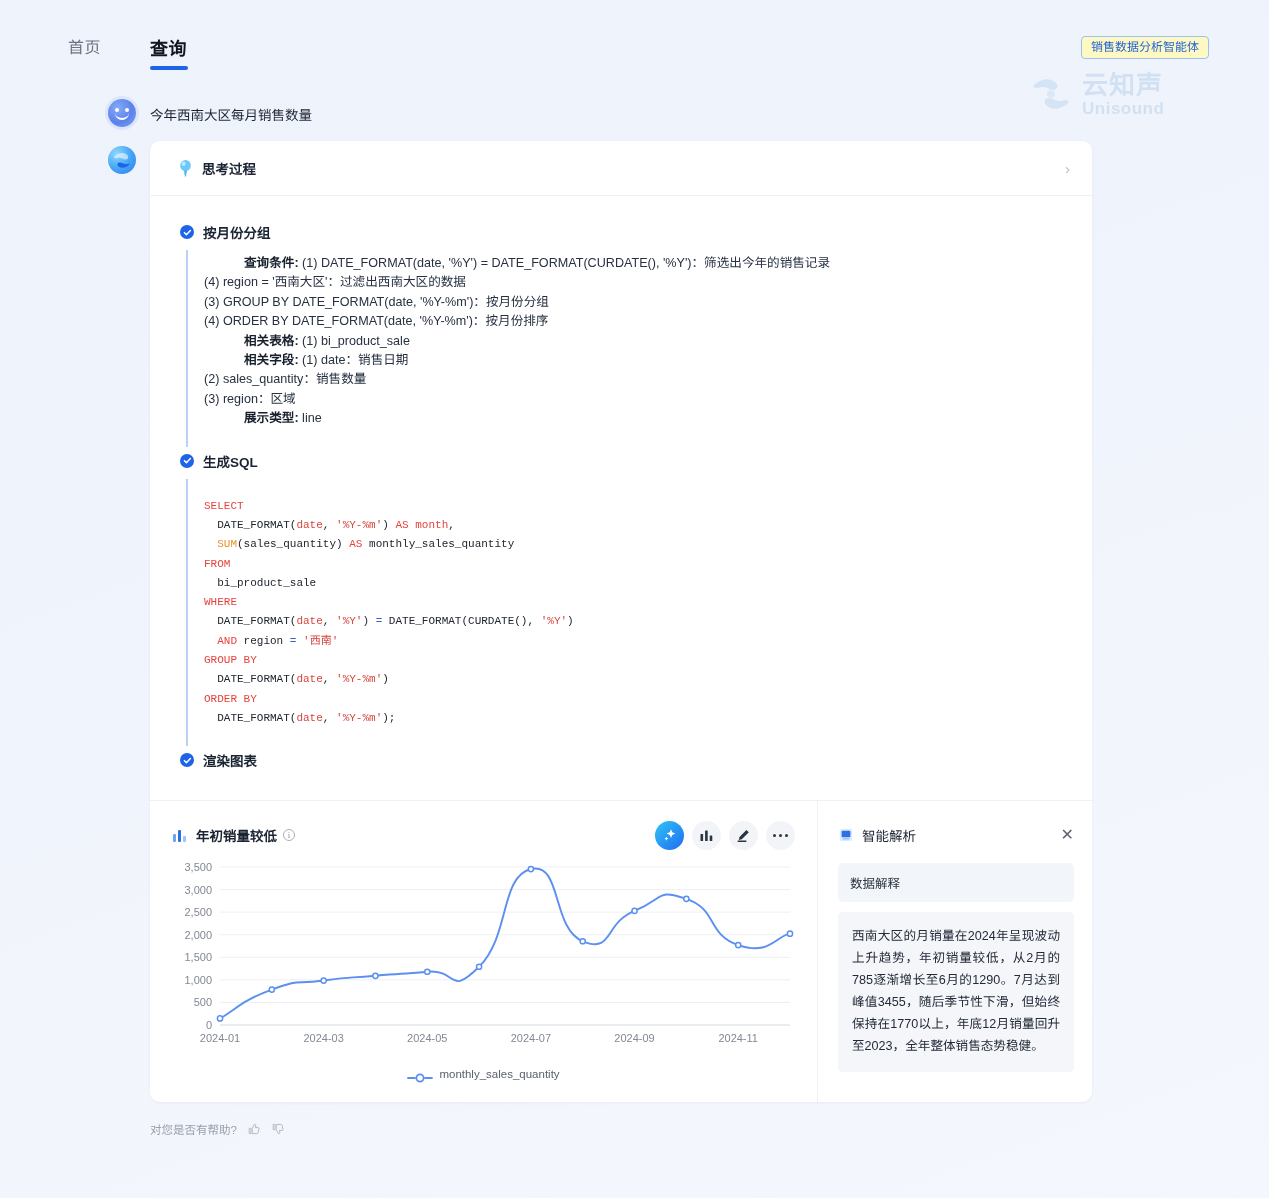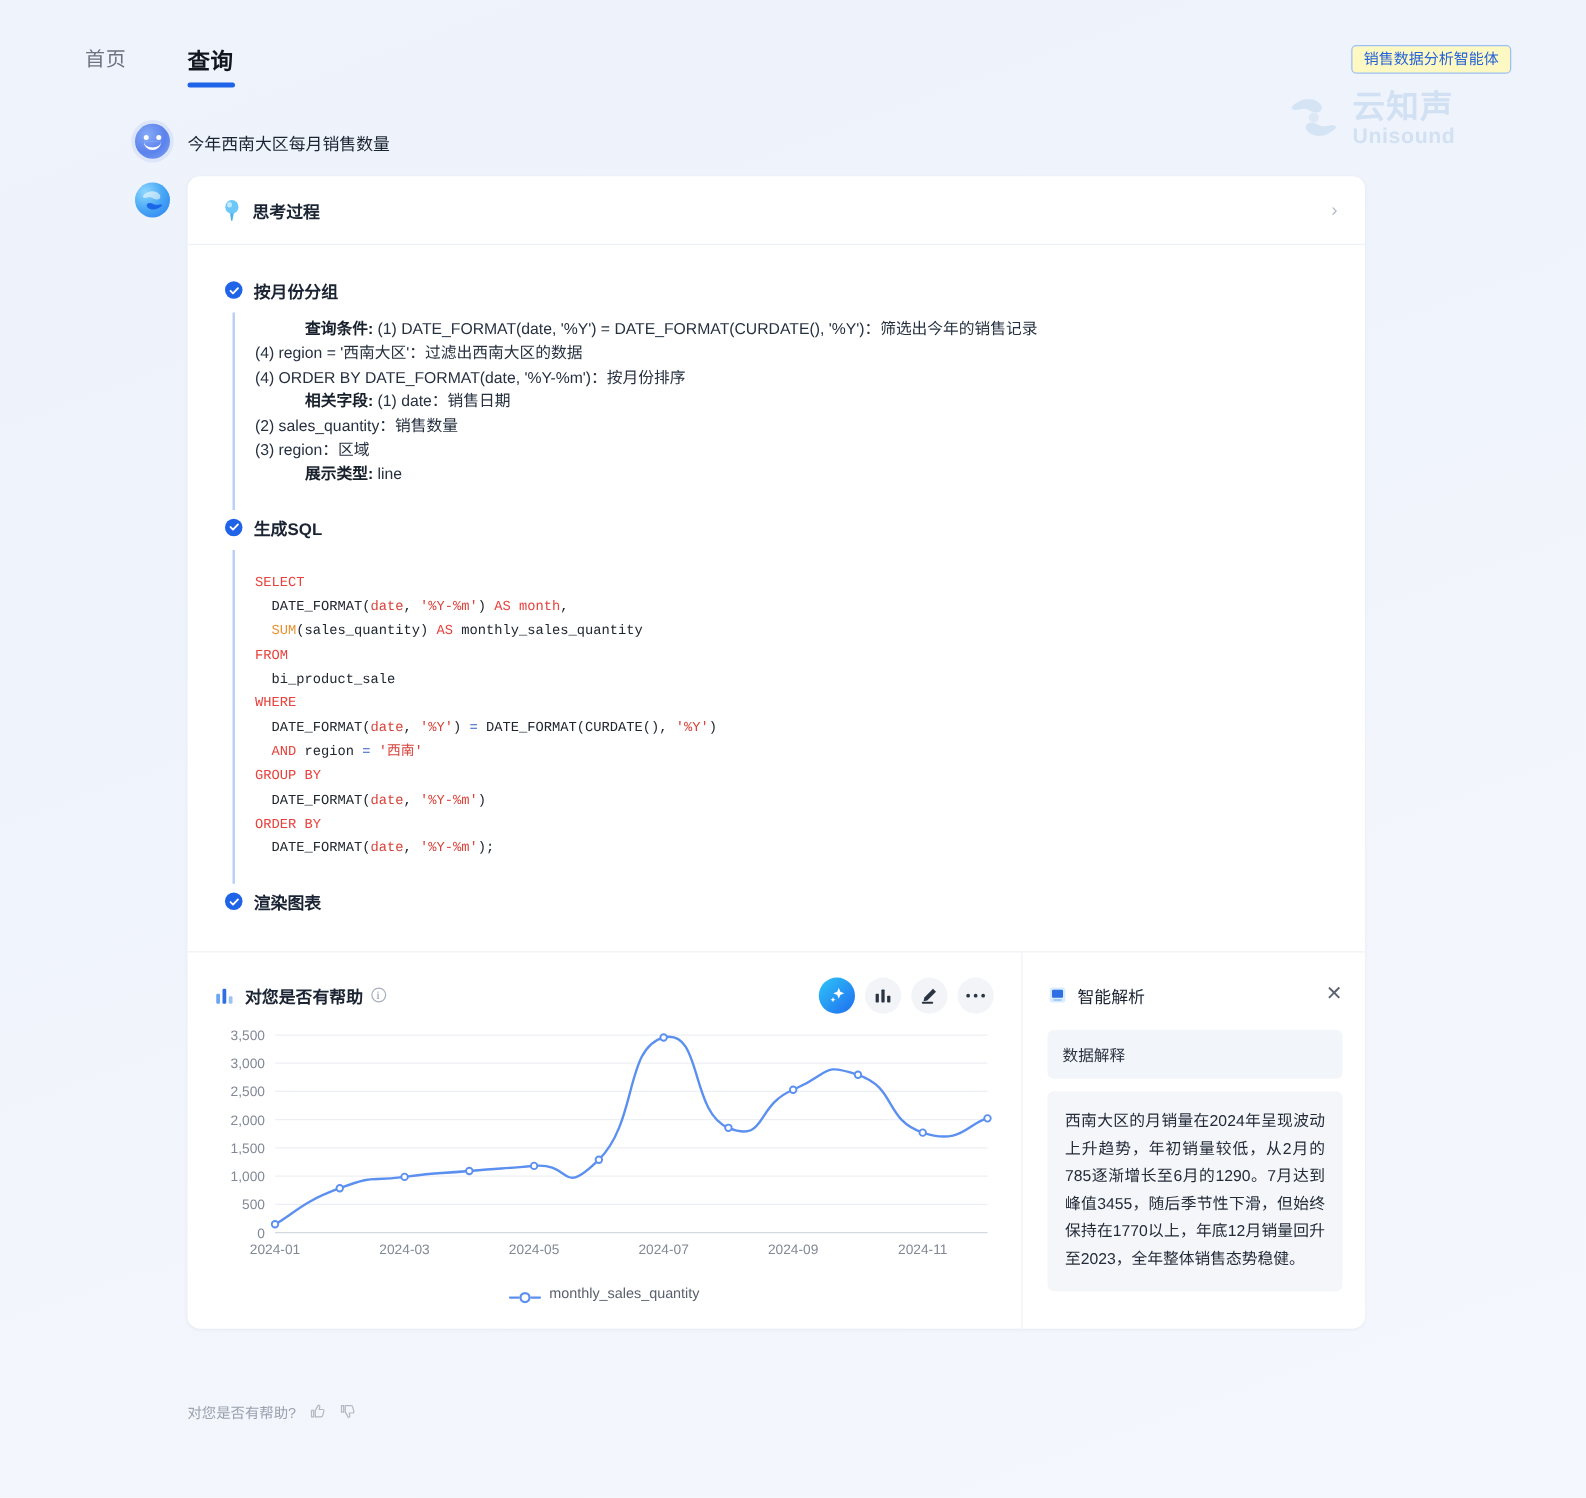--- a/index.html
+++ b/index.html
@@ -229,21 +229,23 @@
           <svg width="9" height="9" viewBox="0 0 10 10">
               <path d="M1.6 5.2l2.2 2.2 4.4-4.6" stroke="#fff" stroke-width="1.7" fill="none" stroke-linecap="round" stroke-linejoin="round"></path>
             </svg>
         </span>
         <span class="step-title">按月份分组</span>
       </div>
       <div class="step-content">
         <div id="understand-lines">
             <p><b>查询条件:</b> (1) DATE_FORMAT(date, '%Y') = DATE_FORMAT(CURDATE(), '%Y')：筛选出今年的销售记录</p>
             <p>(4) region = '西南大区'：过滤出西南大区的数据</p>
+            <p>(3) GROUP BY DATE_FORMAT(date, '%Y-%m')：按月份分组</p>
             <p>(4) ORDER BY DATE_FORMAT(date, '%Y-%m')：按月份排序</p>
+            <p><b>相关表格:</b> (1) bi_product_sale</p>
             <p><b>相关字段:</b> (1) date：销售日期</p>
             <p>(2) sales_quantity：销售数量</p>
             <p>(3) region：区域</p>
             <p><b>展示类型:</b> line</p>
           </div>
       </div>
     </div>
 
     <div class="step">
       <div class="step-head">
@@ -274,21 +276,21 @@
 
   <div id="result-region">
 
     <div id="chart-pane">
       <div id="chart-header">
         <svg id="chart-icon" viewBox="0 0 16 16">
           <rect x="1" y="7" width="3" height="8" rx="1" fill="#6aa6f3"></rect>
           <rect x="6" y="3" width="3" height="12" rx="1" fill="#2f6fe4"></rect>
           <rect x="11" y="9" width="3" height="6" rx="1" fill="#9cc4f7"></rect>
         </svg>
-        <span id="chart-title">对您是否有帮助</span>
+        <span id="chart-title">年初销量较低</span>
         <span id="chart-info-icon">i</span>
 
         <div id="chart-actions">
           <div class="act-btn ai">
             <svg width="16" height="16" viewBox="0 0 16 16">
               <path d="M9 2.2l1.25 3.1L13.4 6.6l-3.15 1.3L9 11l-1.25-3.1L4.6 6.6l3.15-1.3z" fill="#fff"></path>
               <path d="M4.4 9.6l.6 1.5 1.5.6-1.5.6-.6 1.5-.6-1.5-1.5-.6 1.5-.6z" fill="#fff"></path>
             </svg>
           </div>
           <div class="act-btn">

